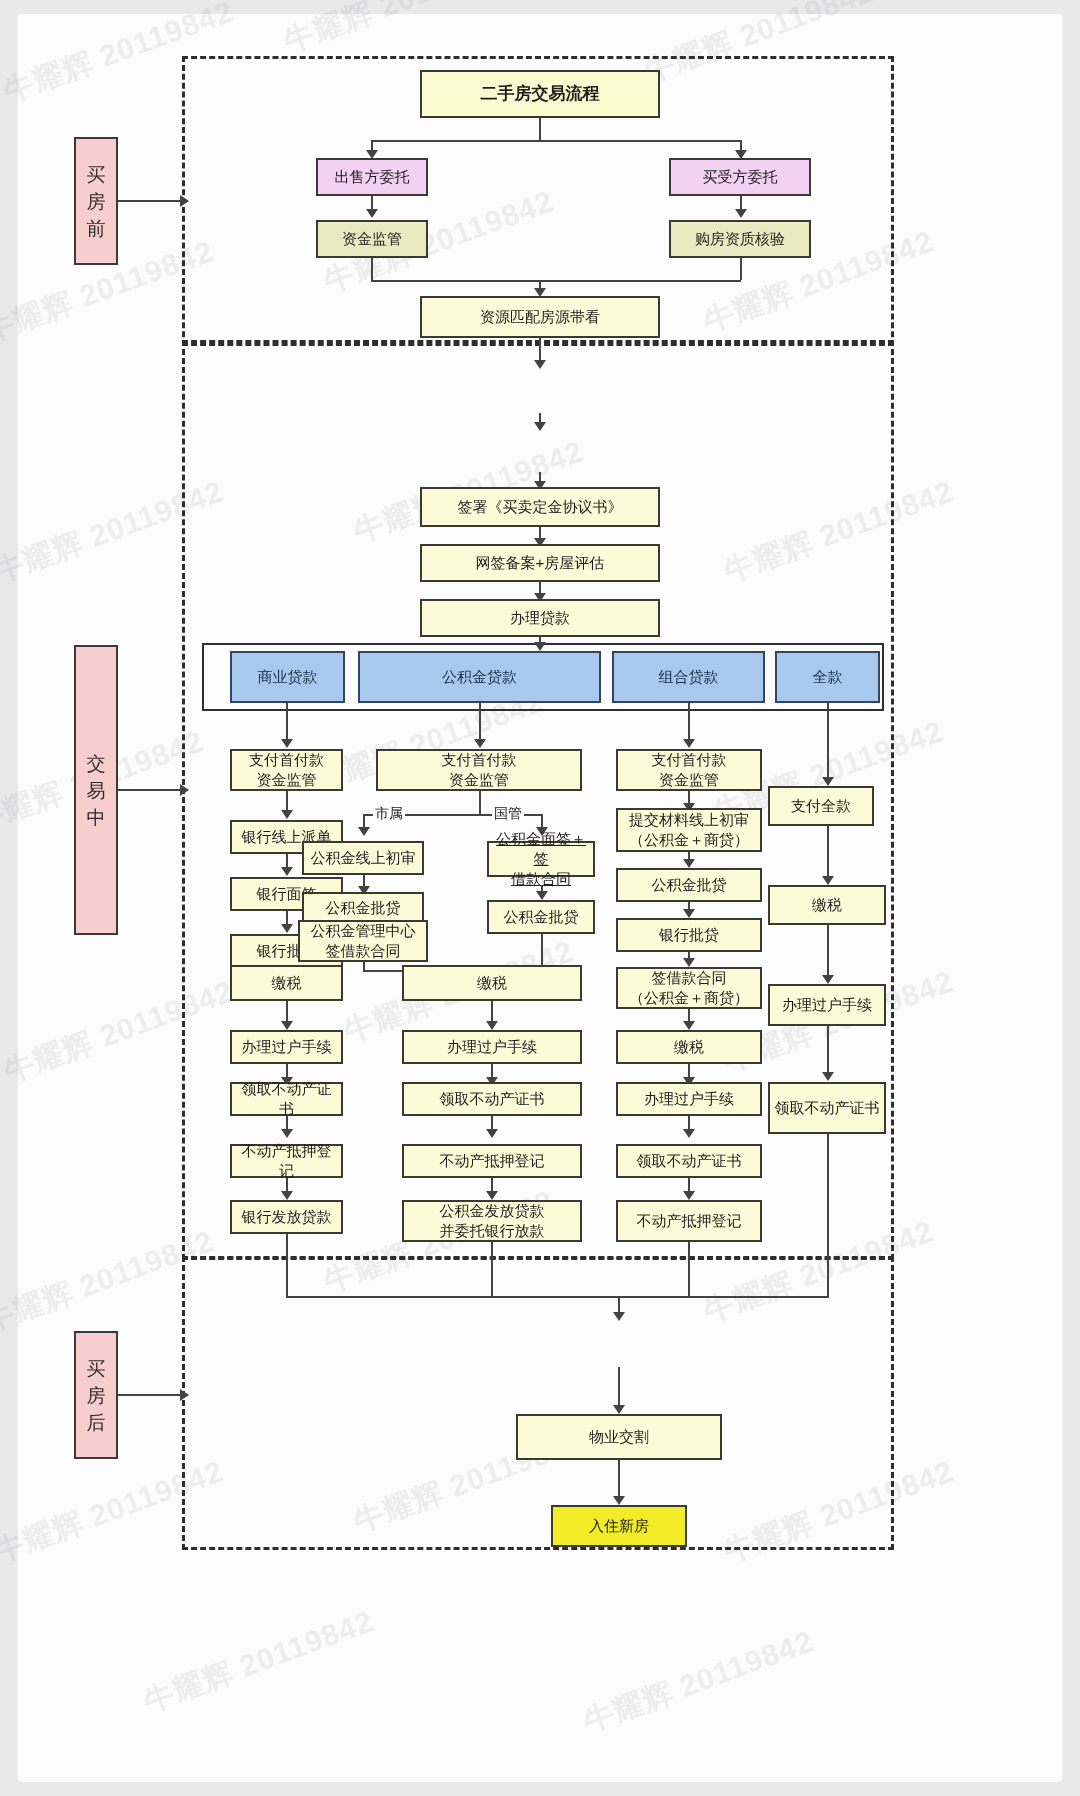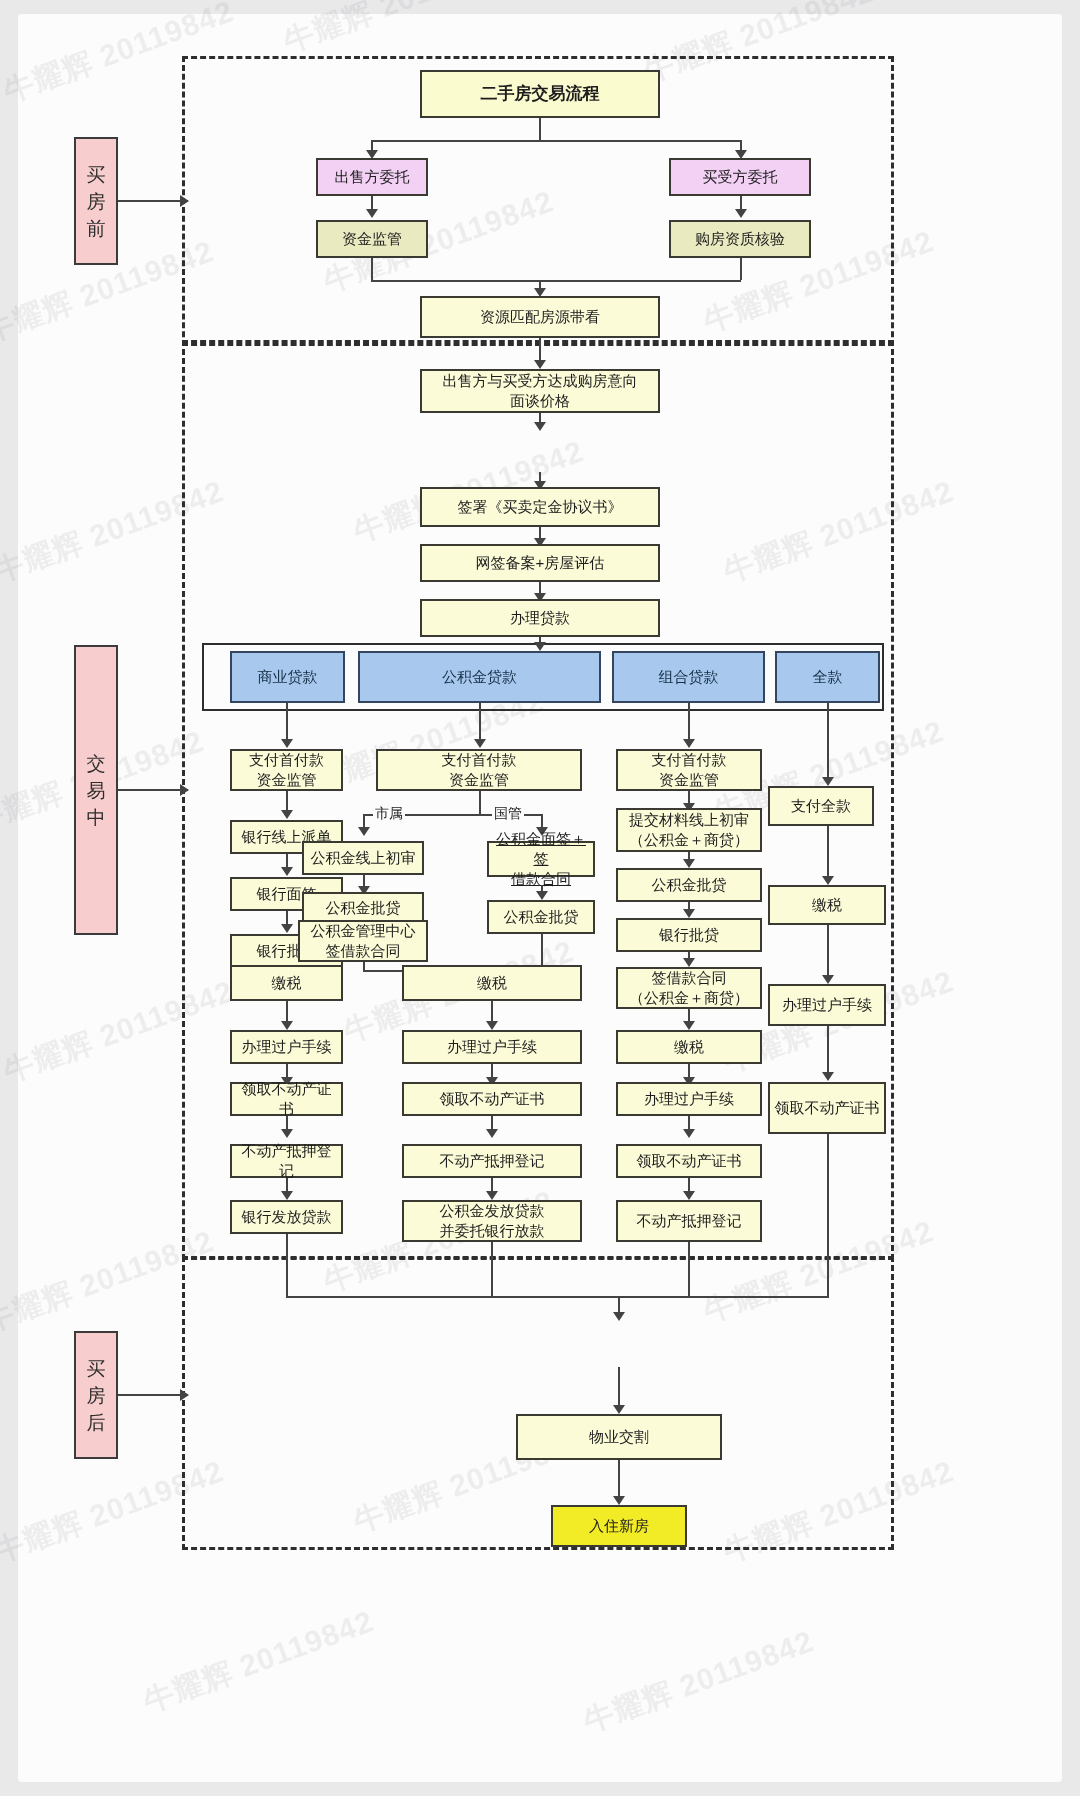--- a/index.html
+++ b/index.html
@@ -187,22 +187,20 @@
     <div class="ln lnv" style="left:353px; top:244px; height:22px;"></div>
     <div class="ln lnv" style="left:722px; top:244px; height:22px;"></div>
     <div class="ln lnh" style="left:353px; top:266px; width:370px;"></div>
     <div class="ln lnv" style="left:521px; top:266px; height:12px;"></div>
     <div class="arrow" style="left:516px; top:274px;"></div>
 
     <div class="node" style="left:402px; top:282px; width:240px; height:42px;">资源匹配房源带看</div>
 
     <div class="ln lnv" style="left:521px; top:324px; height:24px;"></div>
     <div class="arrow" style="left:516px; top:346px;"></div>
-    <div class="node" style="left:402px; top:355px; width:240px; height:44px;">出售方与买受方达成购房意向
-面谈价格</div>
 
     <div class="ln lnv" style="left:521px; top:399px; height:12px;"></div>
     <div class="arrow" style="left:516px; top:408px;"></div>
 
     <div class="ln lnv" style="left:521px; top:458px; height:12px;"></div>
     <div class="arrow" style="left:516px; top:467px;"></div>
     <div class="node" style="left:402px; top:473px; width:240px; height:40px;">签署《买卖定金协议书》</div>
 
     <div class="ln lnv" style="left:521px; top:513px; height:14px;"></div>
     <div class="arrow" style="left:516px; top:524px;"></div>

